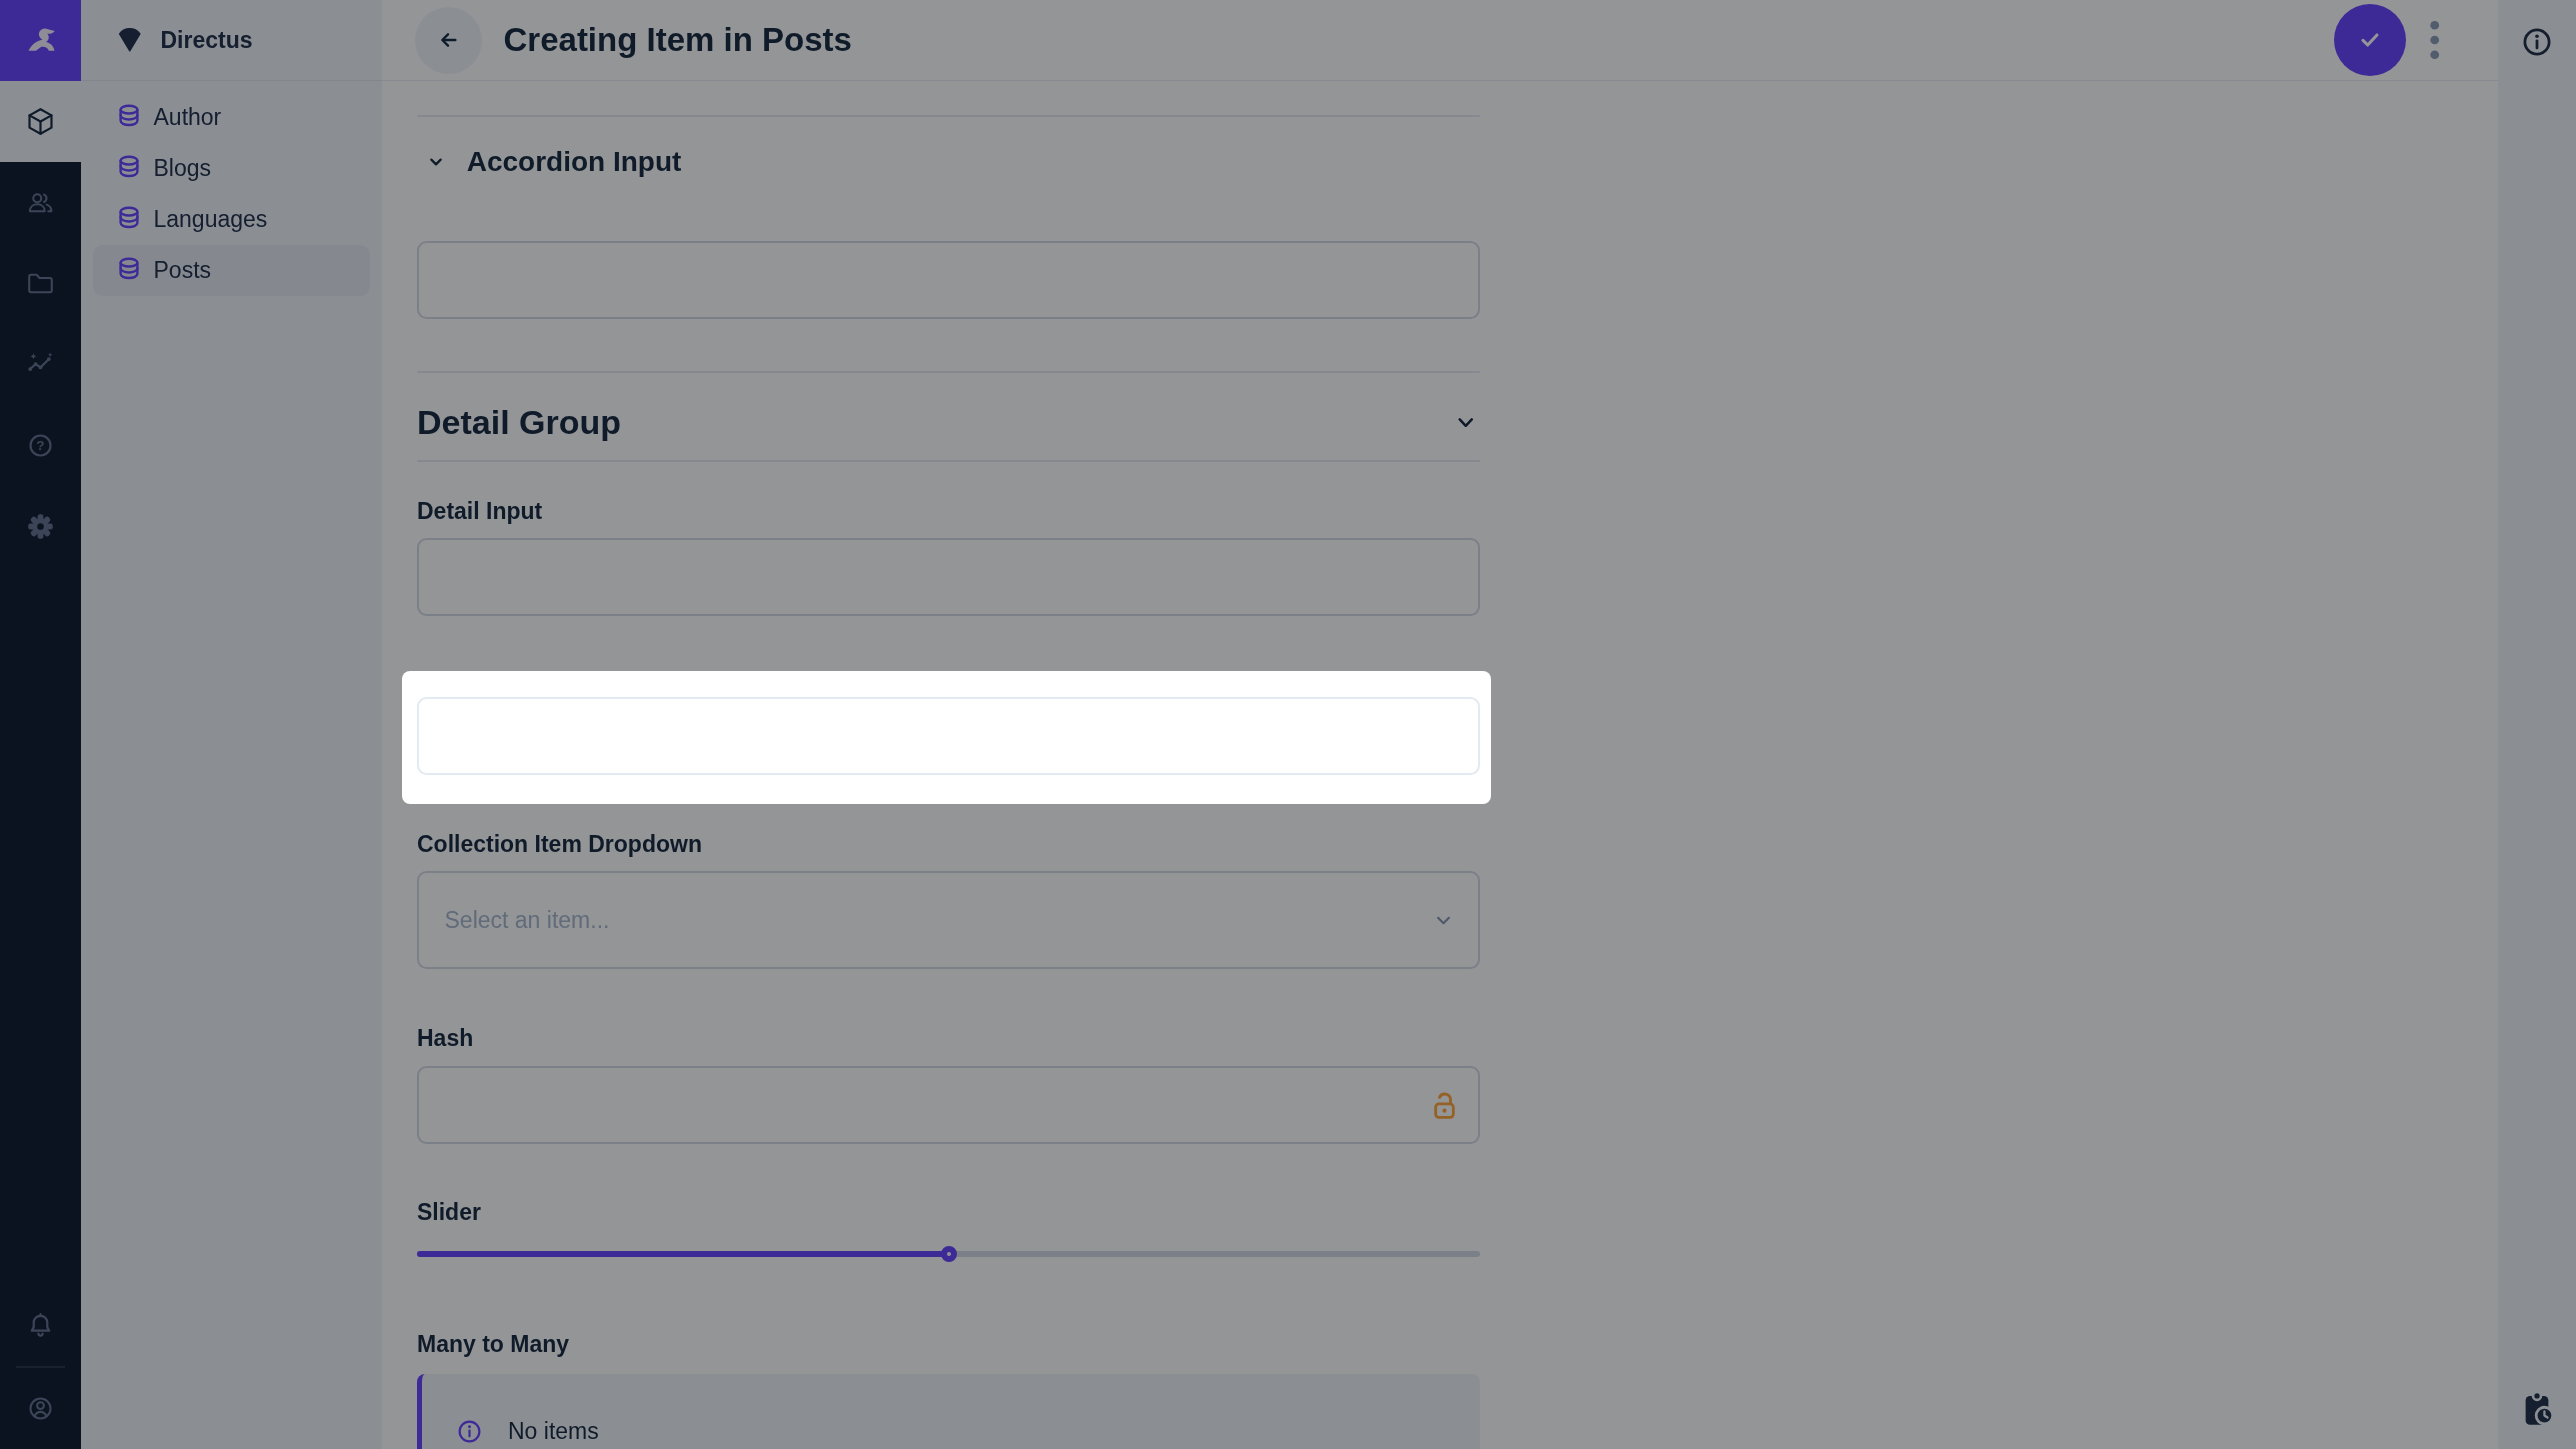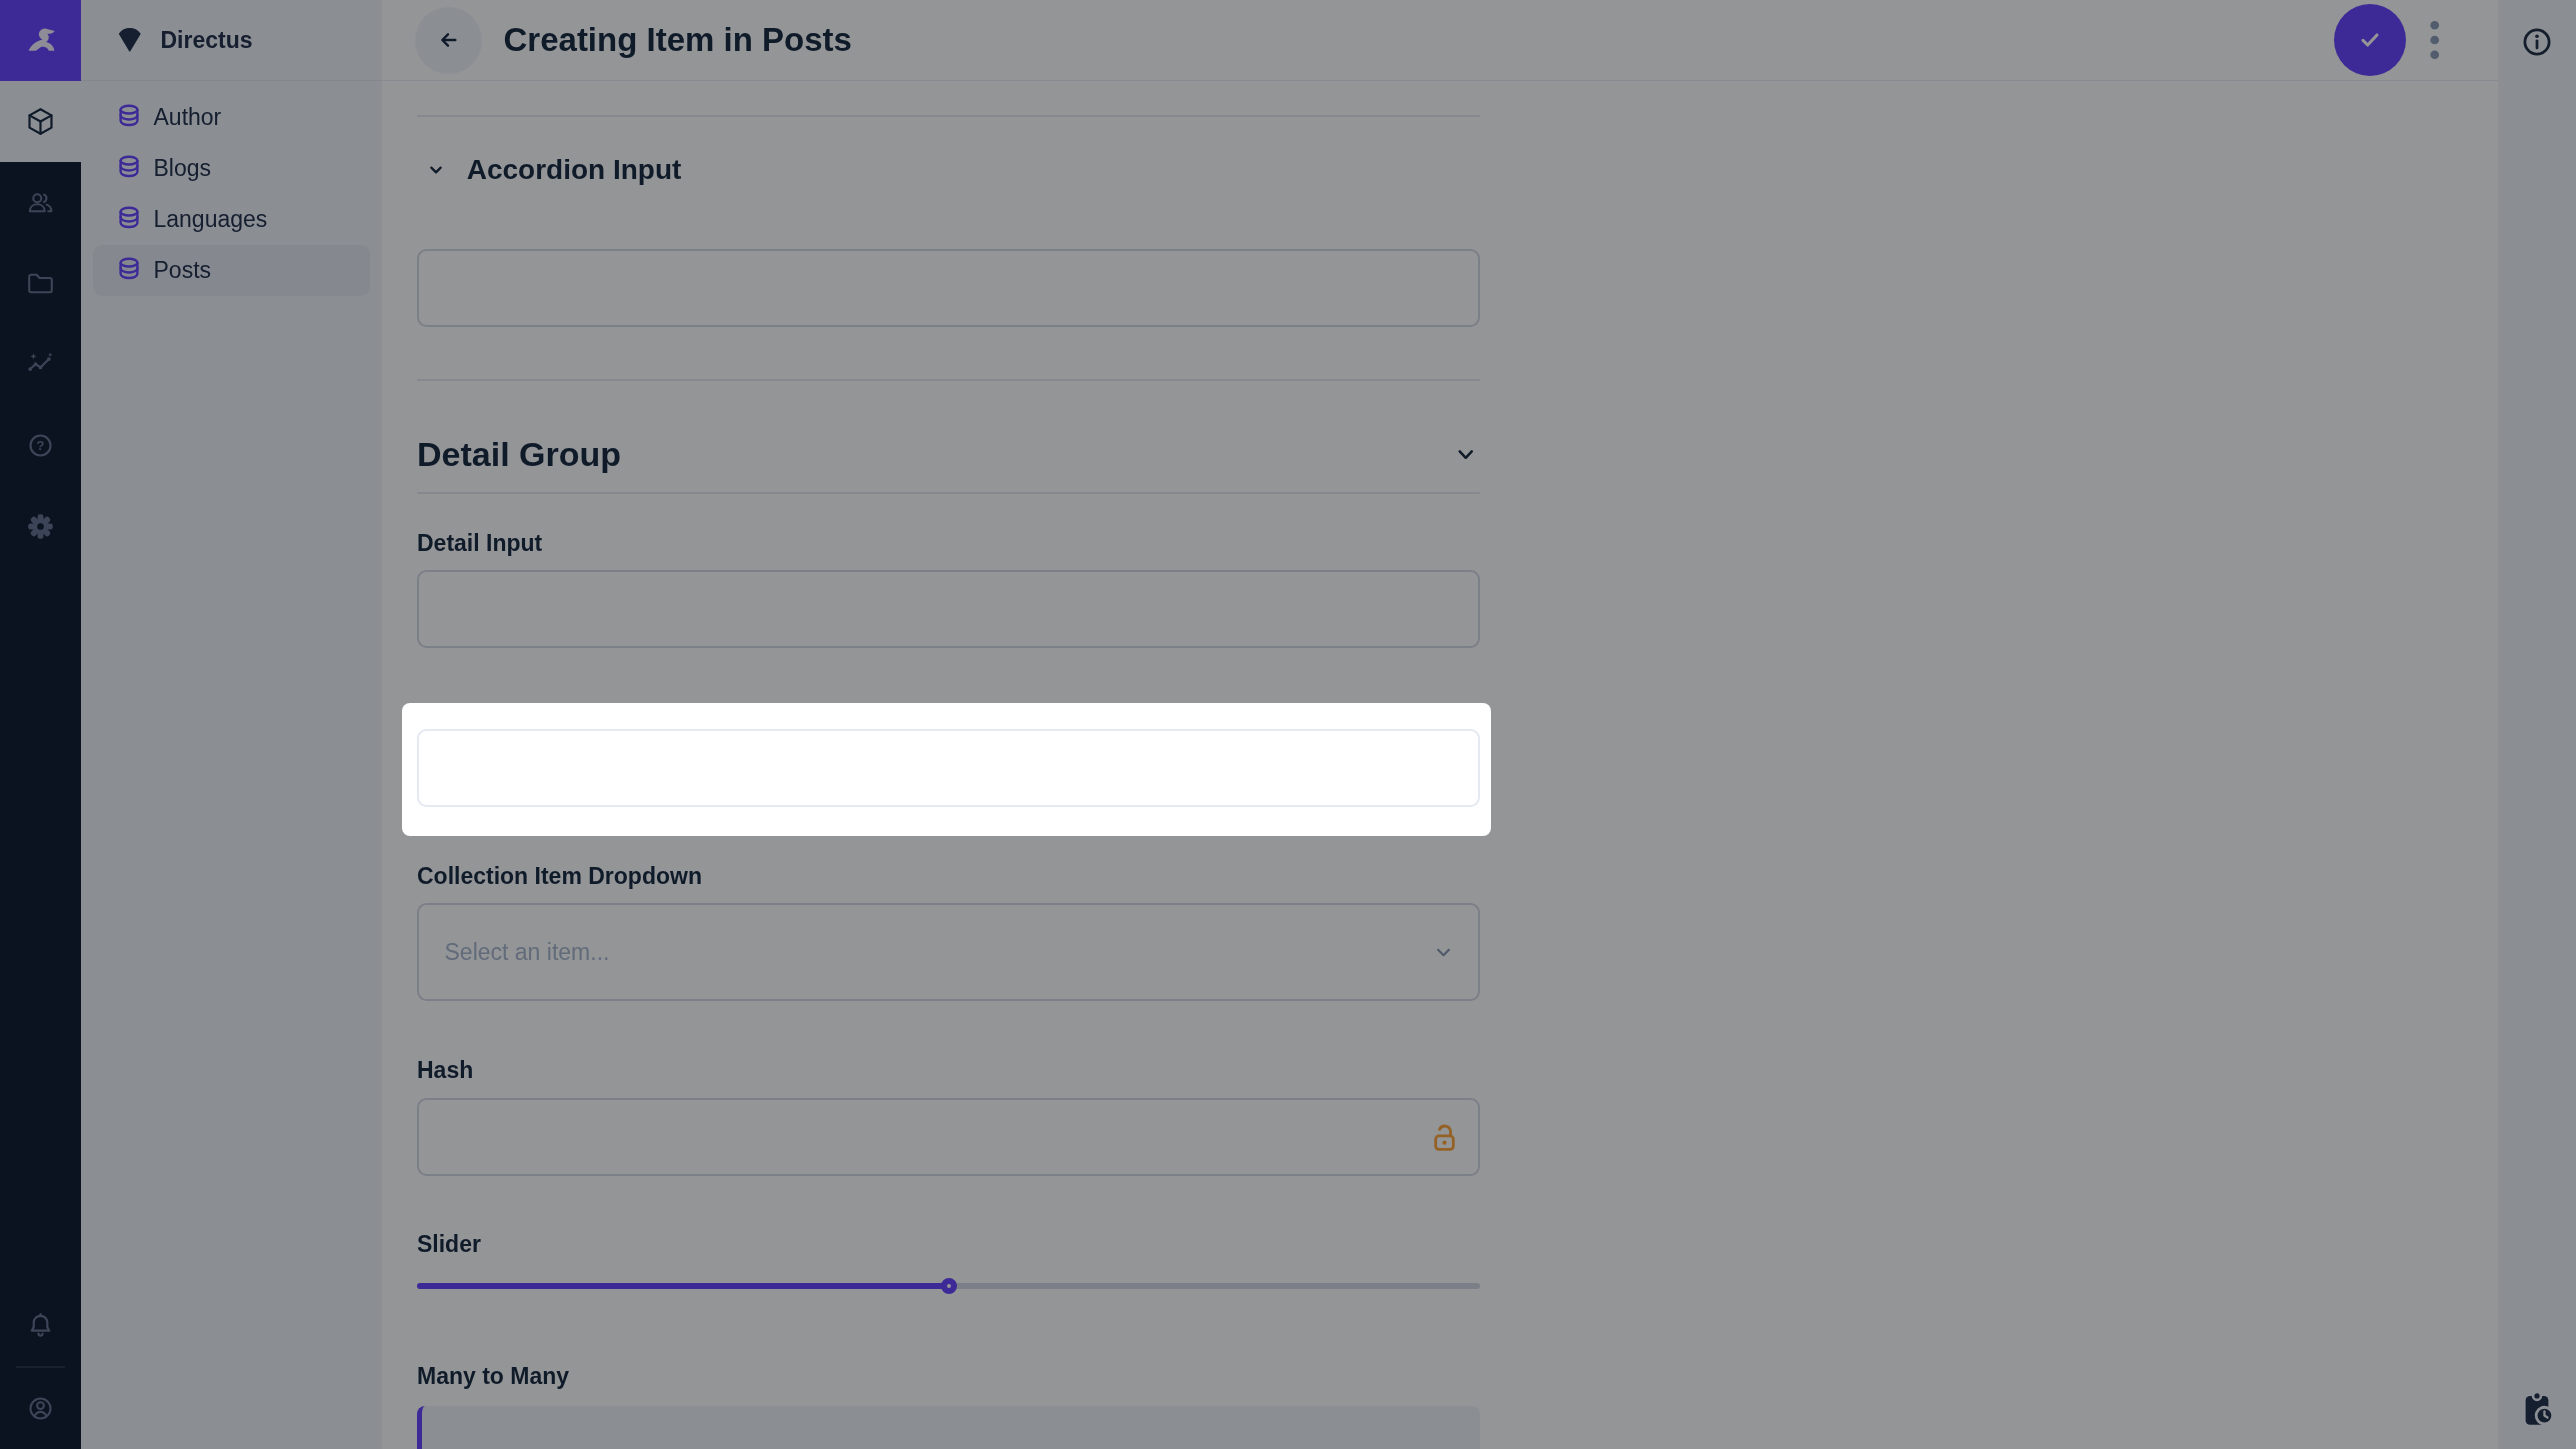--- a/index.html
+++ b/index.html
@@ -44,24 +44,24 @@
   .page-title{font-size:33px;font-weight:700;color:var(--ink);margin-left:21.5px;flex:1 1 auto;white-space:nowrap;}
   .save-btn{width:72px;height:72px;border-radius:50%;background:var(--purple);display:flex;align-items:center;justify-content:center;flex:0 0 auto;cursor:pointer;}
   .dots-btn{width:40px;height:72px;display:flex;align-items:center;justify-content:center;margin-left:9.4px;flex:0 0 auto;cursor:pointer;}
 
   .form{margin-left:36px;width:1063px;}
   .divider{height:2px;background:var(--border-light);border-radius:1.3px;}
   .div-1{margin-top:34px;}
   .div-2{margin-top:52px;}
   .div-3{margin-top:16px;}
 
-  .accordion-row{margin-top:36px;height:34px;display:flex;align-items:center;gap:19px;padding-left:6.7px;cursor:pointer;}
+  .accordion-row{margin-top:28px;height:34px;display:flex;align-items:center;gap:19px;padding-left:6.7px;cursor:pointer;}
   .accordion-title{font-size:28px;font-weight:700;color:var(--ink);}
 
-  .group-row{margin-top:52px;height:43px;display:flex;align-items:center;cursor:pointer;}
+  .group-row{margin-top:28px;height:43px;display:flex;align-items:center;cursor:pointer;}
   .group-title{font-size:34px;font-weight:700;color:var(--ink);flex:1 1 auto;}
 
   .text-input{display:block;width:100%;height:78px;border:2px solid var(--border);border-radius:9.4px;background:transparent;font:inherit;font-size:23px;color:var(--ink);padding:0 24px;outline:none;}
   .input-standalone{margin-top:62px;}
 
   .field{margin-top:55px;}
   .field.first{margin-top:35px;}
   .field-label{font-size:23px;font-weight:700;color:var(--ink);line-height:28px;}
   .field-control{margin-top:13.4px;position:relative;}
 

